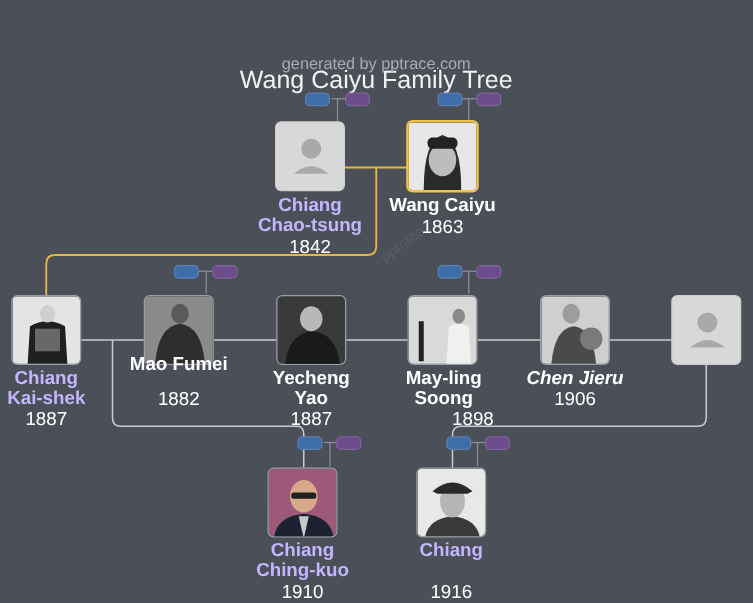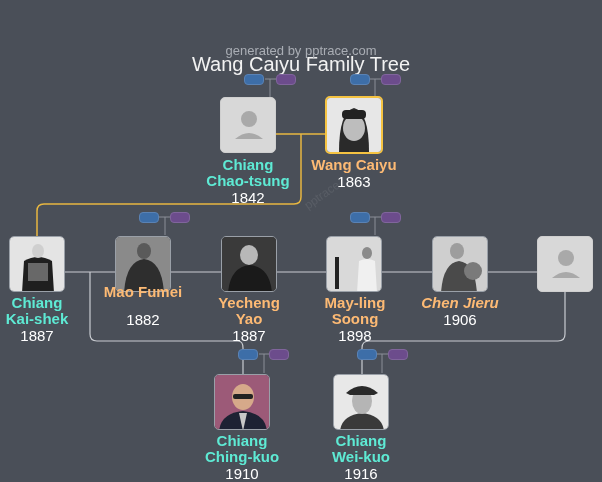--- a/index.html
+++ b/index.html
@@ -22,22 +22,22 @@
       position: absolute; width: 56px; height: 56px;
       border-radius: 5px; border: 1px solid #9aa0a8;
       overflow: hidden; box-sizing: border-box;
     }
     .photo.focus { border: 2px solid #f5c342; width: 58px; height: 58px; }
     .photo.placeholder { background: #d8d8d8; border-color: #cfcfcf; }
     .name {
       position: absolute; width: 120px; text-align: center;
       font-weight: bold; font-size: 15px; line-height: 16px;
     }
-    .name.male { color: #5eead4; }
-    .name.female { color: #fdba74; }
+    .name.male { color: #c4b5fd; }
+    .name.female { color: #ffffff; }
     .year {
       position: absolute; width: 80px; text-align: center;
       color: #ffffff; font-size: 15px; line-height: 16px;
     }
     .pill {
       position: absolute; width: 20px; height: 11px; border-radius: 4px;
       box-sizing: border-box;
     }
     .pill.father { background: #3d6ea8; border: 1px solid #5a82b4; }
     .pill.mother { background: #6c4c8c; border: 1px solid #80659c; }
@@ -168,21 +168,21 @@
     <rect width="56" height="56" fill="#d9d9d9"></rect>
     <rect x="8" y="20" width="4" height="32" fill="#222"></rect>
     <path d="M30 56 L32 24 Q40 20 48 24 L50 56 Z" fill="#f0f0f0"></path>
     <ellipse cx="40" cy="16" rx="5" ry="6" fill="#8a8a8a"></ellipse>
   </svg>
 </div>
 <div class="name female" style="left:295px;top:295px;">
   <div>May-ling</div>
   <div>Soong</div>
 </div>
-<div class="year" style="left:315px;top:328px;">1898</div>
+<div class="year" style="left:315px;top:328px;text-align:right;">1898</div>
 
 <div class="photo" style="left:432px;top:236px;">
   <svg width="56" height="56">
     <rect width="56" height="56" fill="#cfcfcf"></rect>
     <path d="M8 56 Q10 26 26 24 Q42 26 44 56 Z" fill="#4a4a4a"></path>
     <ellipse cx="24" cy="14" rx="7" ry="8" fill="#9d9d9d"></ellipse>
     <circle cx="40" cy="34" r="9" fill="#7a7a7a"></circle>
   </svg>
 </div>
 <div class="name female" style="left:400px;top:295px;font-style:italic;">
@@ -215,15 +215,14 @@
 <div class="photo" style="left:333px;top:374px;">
   <svg width="56" height="56">
     <rect width="56" height="56" fill="#e8e8e8"></rect>
     <path d="M6 56 Q8 40 28 38 Q48 40 50 56 Z" fill="#3a3a3a"></path>
     <ellipse cx="28" cy="26" rx="10" ry="13" fill="#b5b5b5"></ellipse>
     <path d="M12 18 Q28 4 44 18 L40 20 H16 Z" fill="#2a2a2a"></path>
   </svg>
 </div>
 <div class="name male" style="left:301px;top:433px;">
   <div>Chiang</div>
-  <div>Wei-kuo</div>
 </div>
 <div class="year" style="left:321px;top:466px;">1916</div>
 
 </body></html>

